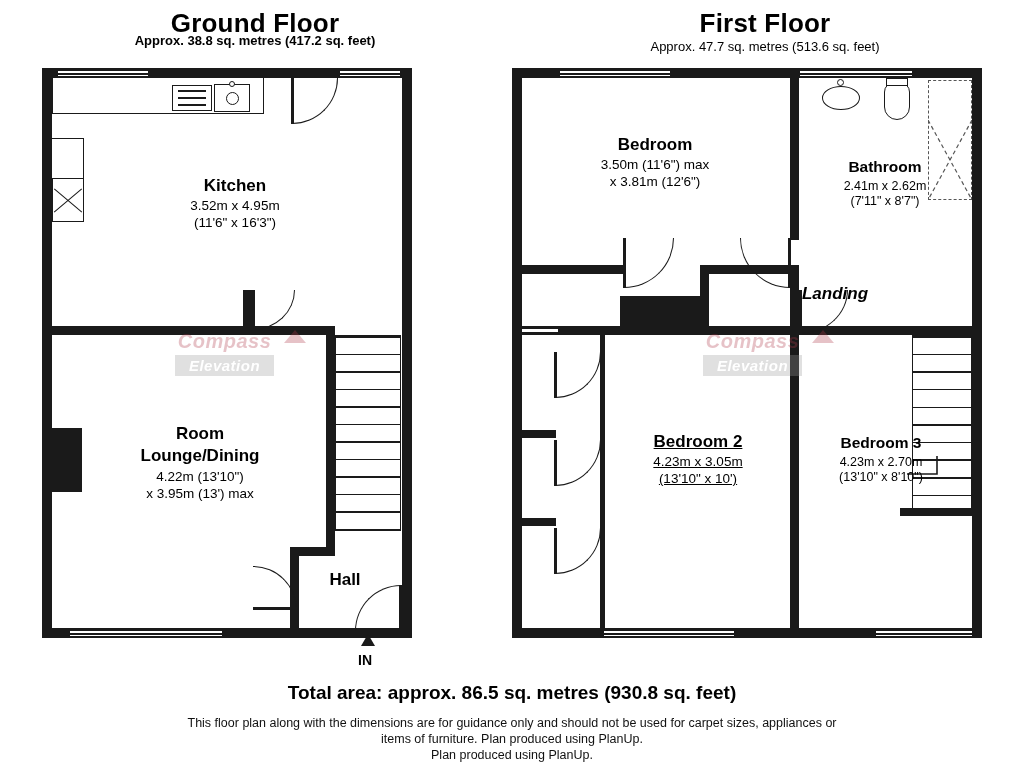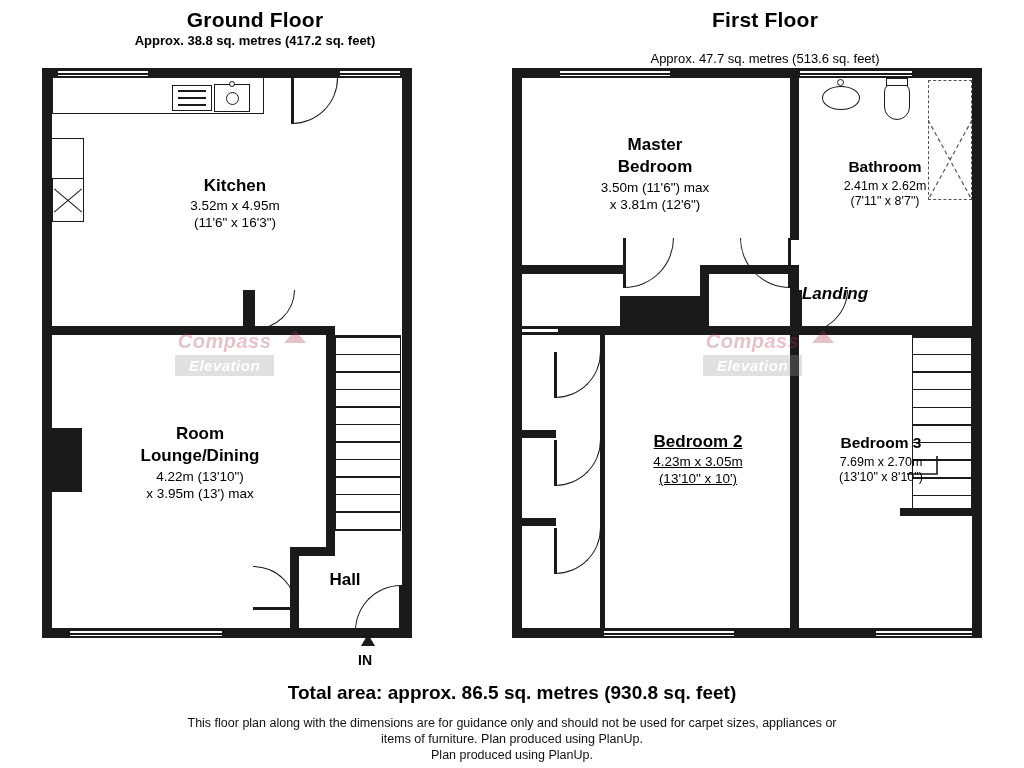--- a/index.html
+++ b/index.html
@@ -17,32 +17,32 @@
   }
   .plan-root {
     position: absolute;
     inset: 0;
   }
   
   .floor-title {
     position: absolute;
     text-align: center;
     font-weight: bold;
-    font-size: 21px;
+    font-size: 26px;
     letter-spacing: 0.2px;
   }
   .floor-sub {
     position: absolute;
     text-align: center;
     font-size: 13px;
   }
   #gf-title { left: 60px; top: 8px; width: 390px; }
   #gf-sub   { left: 60px; top: 33px; width: 390px; font-weight: bold; }
   #ff-title { left: 570px; top: 8px; width: 390px; }
-  #ff-sub   { left: 570px; top: 51px; width: 390px; }
+  #ff-sub   { left: 570px; top: 39px; width: 390px; }
 
   
   .wall {
     position: absolute;
     background: #1a1a1a;
   }
   .thin {
     position: absolute;
     border: 1.5px solid #1a1a1a;
     background: #ffffff;
@@ -384,21 +384,20 @@
     <svg style="position:absolute; left:905px; top:450px; width:60px; height:30px;">
       <path d="M2 24 L32 24 L32 6" fill="none" stroke="#1a1a1a" stroke-width="1.6"></path>
     </svg>
 
     <div class="window" style="left:604px; top:630px; width:130px; height:7px;"></div>
     <div class="window-mid" style="left:604px; top:633px; width:130px; height:1.5px;"></div>
     <div class="window" style="left:876px; top:630px; width:96px; height:7px;"></div>
     <div class="window-mid" style="left:876px; top:633px; width:96px; height:1.5px;"></div>
 
     <div class="room-label" style="left:540px; top:135px; width:230px;">
-      <span class="rname">Master</span>
       <span class="rname">Bedroom</span>
       <span class="rdim">3.50m (11'6") max</span>
       <span class="rdim">x 3.81m (12'6")</span>
     </div>
 
     <div class="room-label small" style="left:790px; top:158px; width:190px;">
       <span class="rname">Bathroom</span>
       <span class="rdim">2.41m x 2.62m</span>
       <span class="rdim">(7'11" x 8'7")</span>
     </div>
@@ -408,21 +407,21 @@
     </div>
 
     <div class="room-label" style="left:608px; top:432px; width:180px;text-decoration:underline;">
       <span class="rname">Bedroom 2</span>
       <span class="rdim">4.23m x 3.05m</span>
       <span class="rdim">(13'10" x 10')</span>
     </div>
 
     <div class="room-label small" style="left:792px; top:434px; width:178px;">
       <span class="rname">Bedroom 3</span>
-      <span class="rdim">7.69m x 2.70m</span>
+      <span class="rdim">4.23m x 2.70m</span>
       <span class="rdim">(13'10" x 8'10")</span>
     </div>
 
     <div class="watermark" style="left:665px; top:330px;">
       <div class="wm-roof"></div>
       <div class="wm-top">Compass</div>
       <div><span class="wm-bot">Elevation</span></div>
     </div>
   </div>
 

